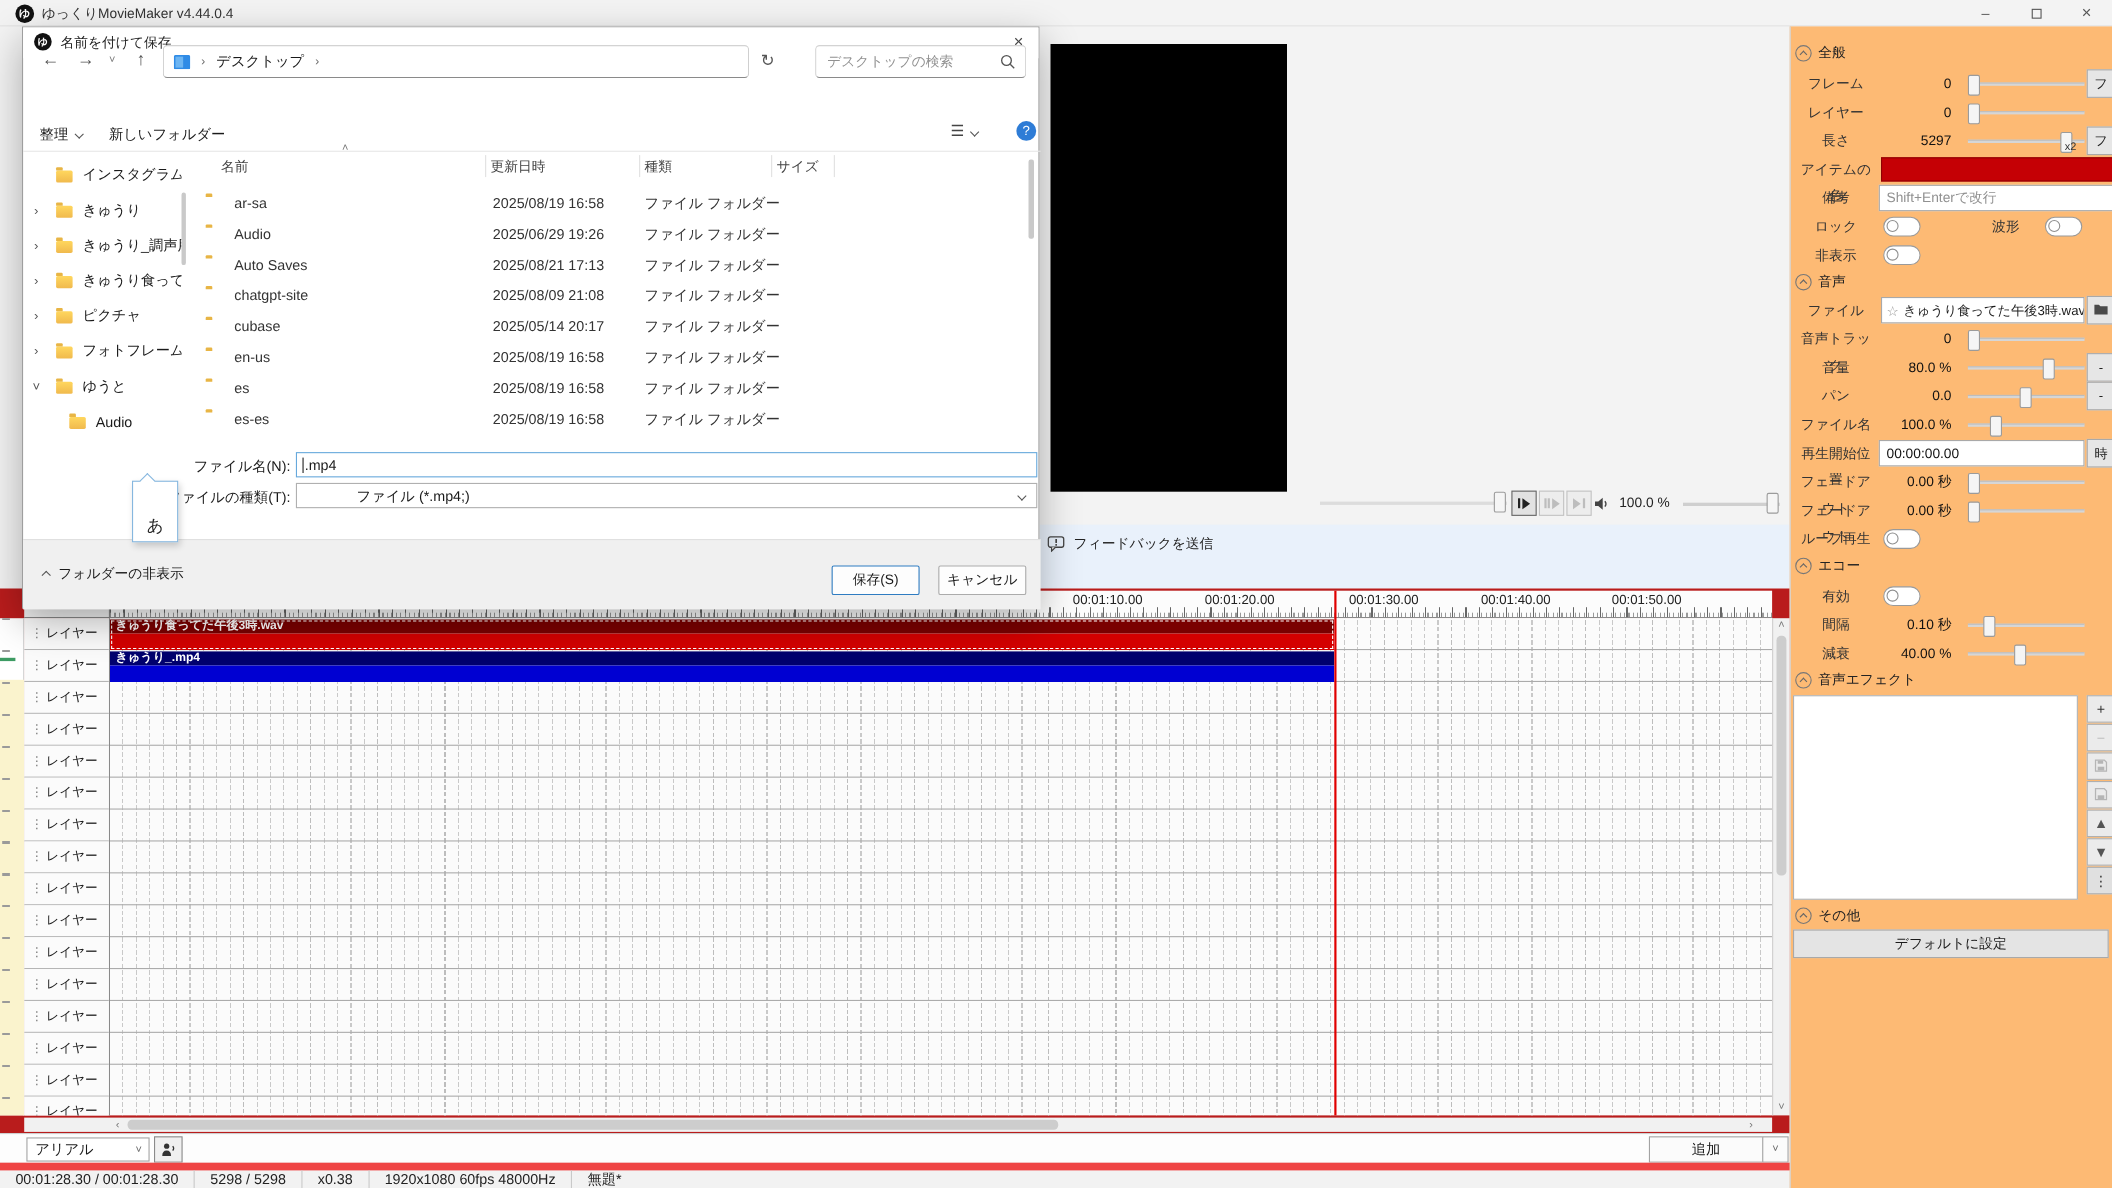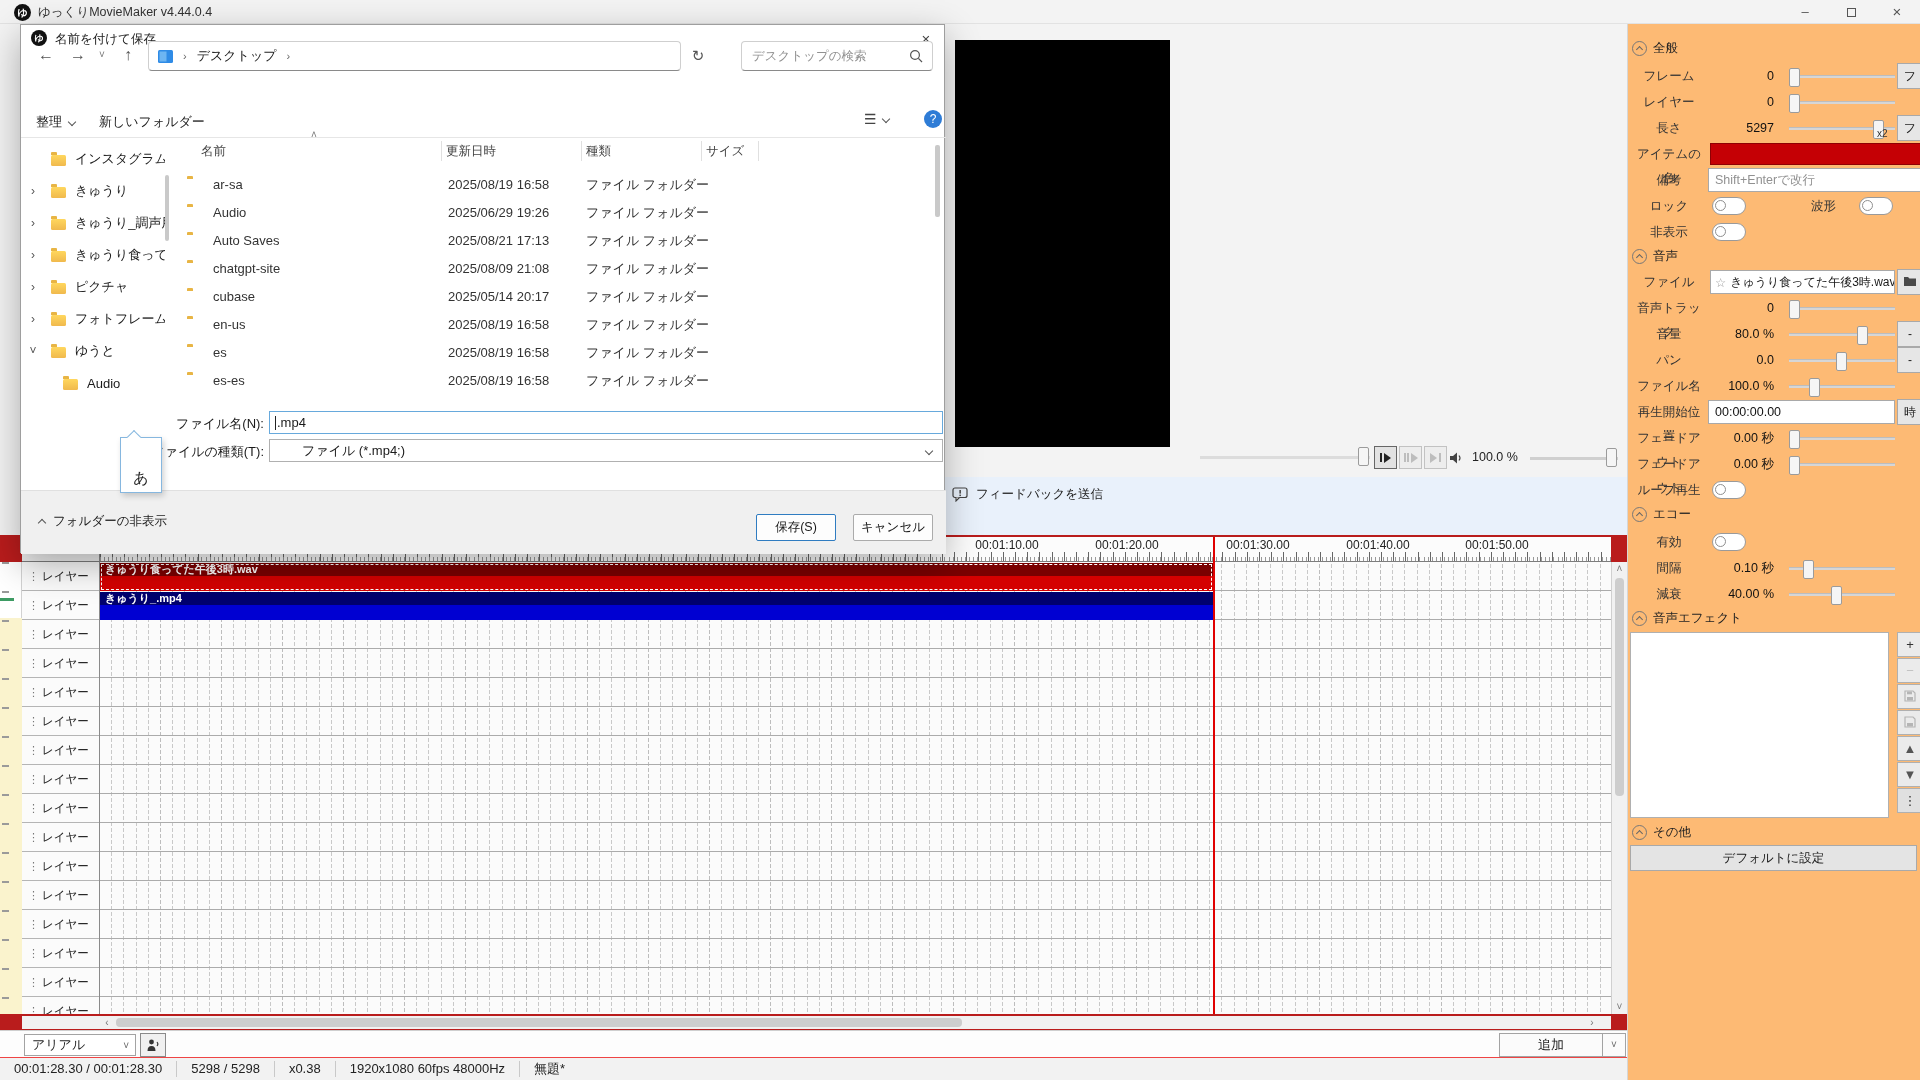--- a/index.html
+++ b/index.html
@@ -41,21 +41,21 @@
  background-color:#fbfbfb}
 .lrow{height:29px;border-bottom:1px solid #ababab}
 .clip{position:absolute;left:100px;width:1113px;height:28px;z-index:2;overflow:hidden}
 .chead{height:13px;color:#fff;font-size:11px;font-weight:bold;line-height:13px;padding-left:5px;white-space:nowrap}
 #playhead{position:absolute;left:1213px;top:537px;width:1.5px;height:477px;background:#e00000;z-index:3}
 #vscroll{position:absolute;left:1611px;top:562px;width:16px;height:452px;background:#f1f1f1;border-left:1px solid #d0d0d0;z-index:4}
 #hscroll{position:absolute;left:22px;top:1016px;width:1589px;height:13px;background:#f1f1f1;z-index:4}
 .scarrow{color:#777;font-size:10px;text-align:center}
 
 #subbar{position:absolute;left:0;top:1030px;width:1627px;height:27px;background:#fdfdfd;border-top:1px solid #cfcfcf}
-#statusbar{position:absolute;left:0;top:1057px;width:1860px;height:23px;background:#f2f2f2;border-top:1px solid #ef4444;display:flex;align-items:center;font-size:13px;color:#222}
+#statusbar{position:absolute;left:0;top:1057px;width:1860px;height:23px;background:#f2f2f2;border-top:7px solid #ef4444;display:flex;align-items:center;font-size:13px;color:#222}
 .sseg{padding:0 14px;border-right:1px solid #c9c9c9;height:16px;line-height:16px}
 
 .pb{position:absolute;top:446px;width:23px;height:23px;background:#ededed;border:1px solid #c2c2c2;display:flex;align-items:center;justify-content:center;gap:1.5px}
 .pb .bar{width:2px;height:9px;background:currentColor}
 .pb .tri{width:0;height:0;border-left:7px solid currentColor;border-top:5px solid transparent;border-bottom:5px solid transparent}
 #fbstrip{position:absolute;left:940px;top:477px;width:687px;height:58px;background:#e9f1fb}
 
 #dlg{position:absolute;left:20px;top:24px;width:925px;height:529px;background:#fff;border:1px solid #9e9e9e;box-shadow:0 12px 34px rgba(0,0,0,.3);z-index:10;font-size:13px}
 .navb{position:absolute;top:16px;width:26px;height:28px;text-align:center;line-height:28px;color:#555;font-size:16px}
 .box{background:#fff;border:1px solid #cfcfcf;border-bottom-color:#8a8a8a;border-radius:4px}
@@ -587,21 +587,21 @@
     </div>
     <div class="abs" style="left:914px;top:120px;width:5px;height:72px;background:#c9c9c9;border-radius:2px"></div>
 
     <span class="abs" style="left:80px;top:390px;width:163px;text-align:right">ファイル名(N):</span>
     <div class="abs" style="left:248px;top:386px;width:674px;height:23px;background:#fff;border:1px solid #67a9dc;display:flex;align-items:center">
       <span style="width:1px;height:14px;background:#222;margin-left:5px"></span>
       <span style="margin-left:1px">.mp4</span>
     </div>
     <span class="abs" style="left:68px;top:418px;width:175px;text-align:right;white-space:nowrap;overflow:hidden">ファイルの種類(T):</span>
     <div class="abs" style="left:248px;top:414px;width:674px;height:23px;background:#fff;border:1px solid #b0b0b0;display:flex;align-items:center">
-      <span style="margin-left:32px">ファイル (*.mp4;)</span>
+      <span style="margin-left:54px">ファイル (*.mp4;)</span>
       <span class="chev cd" style="position:absolute;right:10px;border-color:#555;width:6px;height:6px"></span>
     </div>
 
     <div class="abs" style="left:0;top:465px;width:925px;height:64px;background:#f0f0f0;border-top:1px solid #e0e0e0">
       <div class="abs" style="left:18px;top:22px;display:flex;align-items:center;gap:8px">
         <span class="chev cu" style="border-color:#555;width:6px;height:6px;margin-top:3px"></span>
         <span style="font-size:12.5px">フォルダーの非表示</span>
       </div>
       <span class="dbtn" style="left:735px;top:23px;border-color:#2f7cc1">保存(S)</span>
       <span class="dbtn" style="left:832px;top:23px">キャンセル</span>

